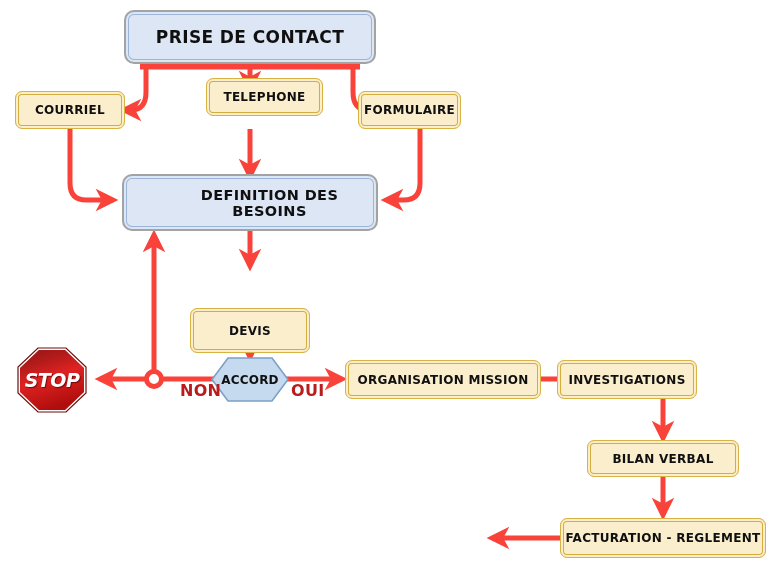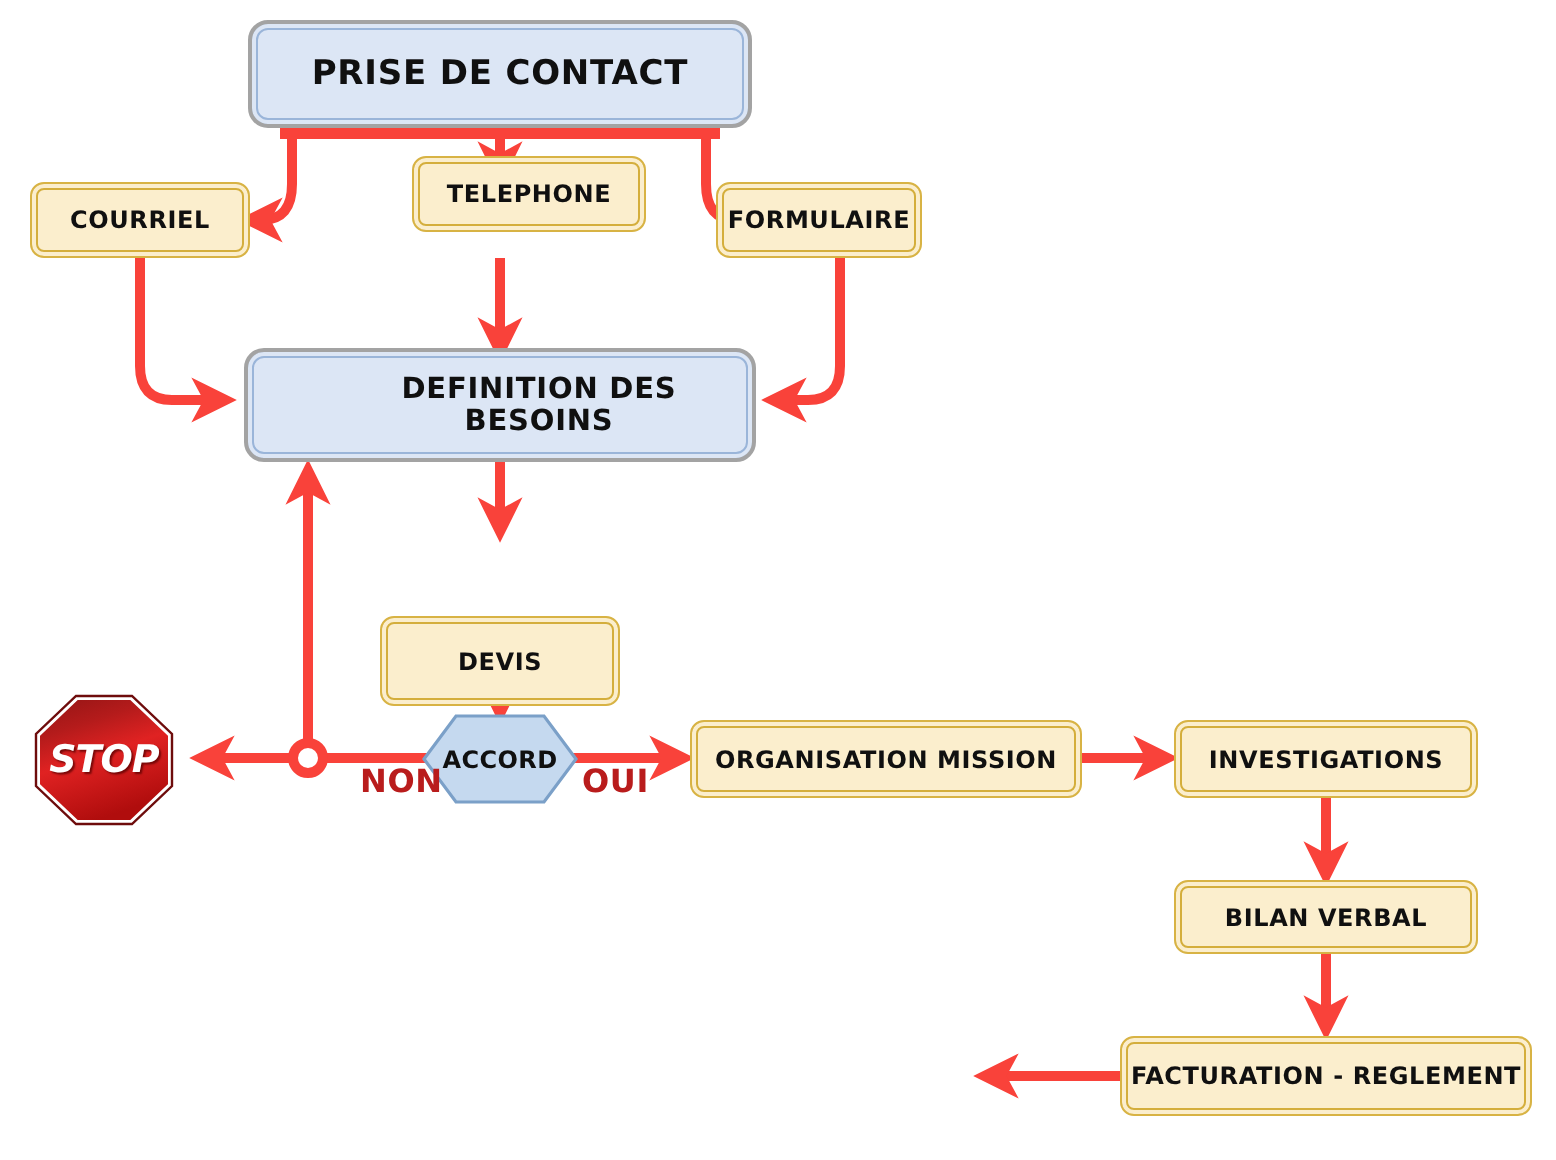--- a/index.html
+++ b/index.html
@@ -206,21 +206,21 @@
       <polygon points="22,2 50,2 70,21 70,47 50,66 22,66 2,47 2,21" fill="url(#stopgrad)" stroke="#ffffff" stroke-width="4"></polygon>
       <polygon points="22,2 50,2 70,21 70,47 50,66 22,66 2,47 2,21" fill="none" stroke="#6e0c0c" stroke-width="1.2"></polygon>
     </svg>
     <div class="stop-text">STOP</div>
   </div>
 
   <div class="node beige-box" style="left:345px; top:360px; width:196px; height:39px;">
     <span>ORGANISATION MISSION</span>
   </div>
 
-  <div class="node beige-box" style="left:587px; top:360px; width:152px; height:39px;">
+  <div class="node beige-box" style="left:557px; top:360px; width:140px; height:39px;">
     <span>INVESTIGATIONS</span>
   </div>
 
   <div class="node beige-box" style="left:587px; top:440px; width:152px; height:37px;">
     <span>BILAN VERBAL</span>
   </div>
 
   <div class="node beige-box" style="left:560px; top:518px; width:206px; height:40px;">
     <span>FACTURATION - REGLEMENT</span>
   </div>

